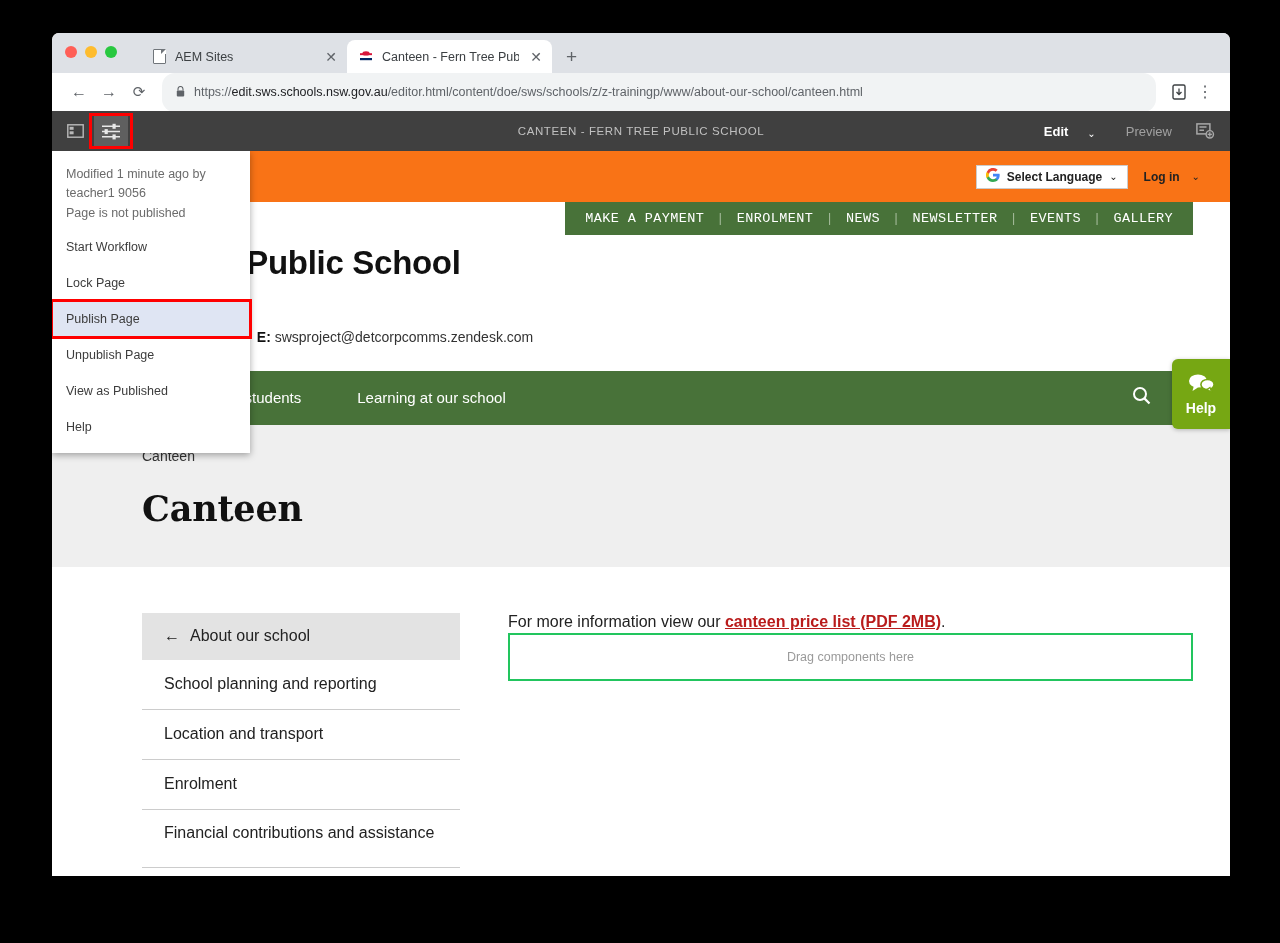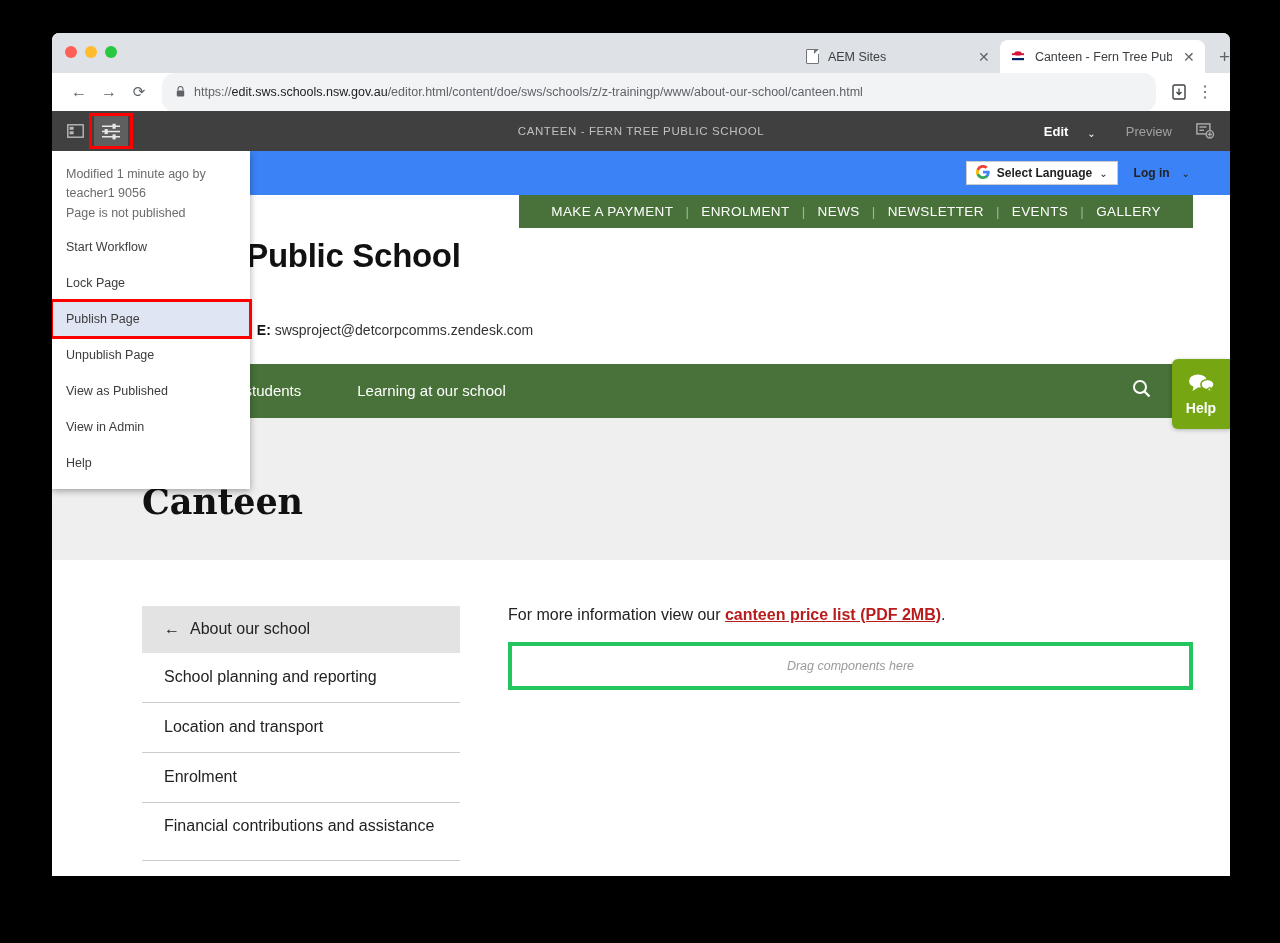--- a/index.html
+++ b/index.html
@@ -22,21 +22,20 @@
   }
 
   
   .tabstrip {
     height: 40px;
     background: #dee1e6;
     display: flex;
     align-items: flex-end;
     padding-left: 12px;
     position: relative;
-    justify-content: flex-end;
   }
   .traffic {
     display: flex; align-items: center; gap: 8px;
     position: absolute; left: 13px; top: 13px;
   }
   .dot { width: 12px; height: 12px; border-radius: 50%; }
   .dot.red { background: #ff5f57; }
   .dot.yellow { background: #febc2e; }
   .dot.green { background: #28c840; }
 
@@ -139,42 +138,42 @@
   }
   .aem-preview {
     color: #a0a0a0; font-size: 13px; padding: 0 16px; cursor:pointer;
   }
   .caret-d { font-size: 10px; font-weight: normal; }
 
   
   .site { position: relative; background: #fff; height: 765px; overflow: hidden; }
 
   .utilitybar {
-    height: 44px; background: #3b82f6;
+    height: 51px; background: #f97316;
     display: flex; align-items: center; justify-content: flex-end;
-    padding-right: 40px; gap: 16px;
+    padding-right: 30px; gap: 16px;
   }
   .langselect {
     background: #fff; border: 1px solid #ccc;
     height: 24px; display:flex; align-items:center; gap:7px;
     padding: 0 9px; font-size: 12px; font-weight: bold; color: #222;
     cursor: pointer;
   }
   .gicon { font-weight: bold; font-size: 14px; }
   .login {
     font-size: 12px; font-weight: bold; color: #222;
     display:flex; align-items:center; gap:12px; cursor:pointer;
   }
 
   .toplinksrow { height: 36px; display:flex; justify-content: flex-end; }
   .toplinks {
     background: #487239; height: 33px;
     display: flex; align-items: center;
-    padding: 0 20px; margin-right: 37px;
-    font-family: Liberation Sans, sans-serif;
+    padding: 0 8px; margin-right: 37px;
+    font-family: Liberation Mono, monospace;
     font-size: 13.5px; color: #fff; letter-spacing: .4px;
   }
   .toplink { padding: 0 12px; cursor: pointer; }
   .tl-sep { color: #9fb795; }
 
   .schoolhead { padding: 4px 0 0 90px; }
   .schoolname {
     font-size: 33px; font-weight: bold; color: #111;
     letter-spacing: -0.3px; line-height: 1.3;
   }
@@ -230,24 +229,24 @@
     line-height: 1.25;
   }
   .lnav-item.two { height: 58px; align-items: flex-start; padding-top: 13px; }
 
   .rightcol { flex: 1; }
   .info-line { font-size: 16px; color: #222; }
   .info-line a {
     color: #b91c1c; font-weight: bold; text-decoration: underline;
   }
   .dropzone {
-    margin-top: 18px; height: 48px;
-    border: 4px solid #22c55e; background: #fff;
+    margin-top: 2px; height: 48px;
+    border: 2px solid #22c55e; background: #fff;
     display: flex; align-items: center; justify-content: center;
-    color: #9a9a9a; font-size: 12.5px; font-style: italic;
+    color: #9a9a9a; font-size: 12.5px;
   }
 
   
   .helpwidget {
     position: absolute; right: 0px; top: 208px;
     width: 58px; height: 70px; background: #76a713;
     border-radius: 6px 0 0 6px;
     display:flex; flex-direction: column; align-items:center;
     justify-content:center; gap: 3px; cursor: pointer;
     box-shadow: 0 1px 4px rgba(0,0,0,.25);
@@ -478,18 +477,17 @@
         <div>Page is not published</div>
       </div>
       <div class="pi-item">Start Workflow</div>
       <div class="pi-item">Lock Page</div>
       <div class="pi-item selected">
         <span>Publish Page</span>
         <span class="pi-redbox"></span>
       </div>
       <div class="pi-item">Unpublish Page</div>
       <div class="pi-item">View as Published</div>
-      <div class="pi-item">View in Admin</div>
       <div class="pi-item">Help</div>
     </div>
 
   </div>
 </div>
 
 </body></html>

